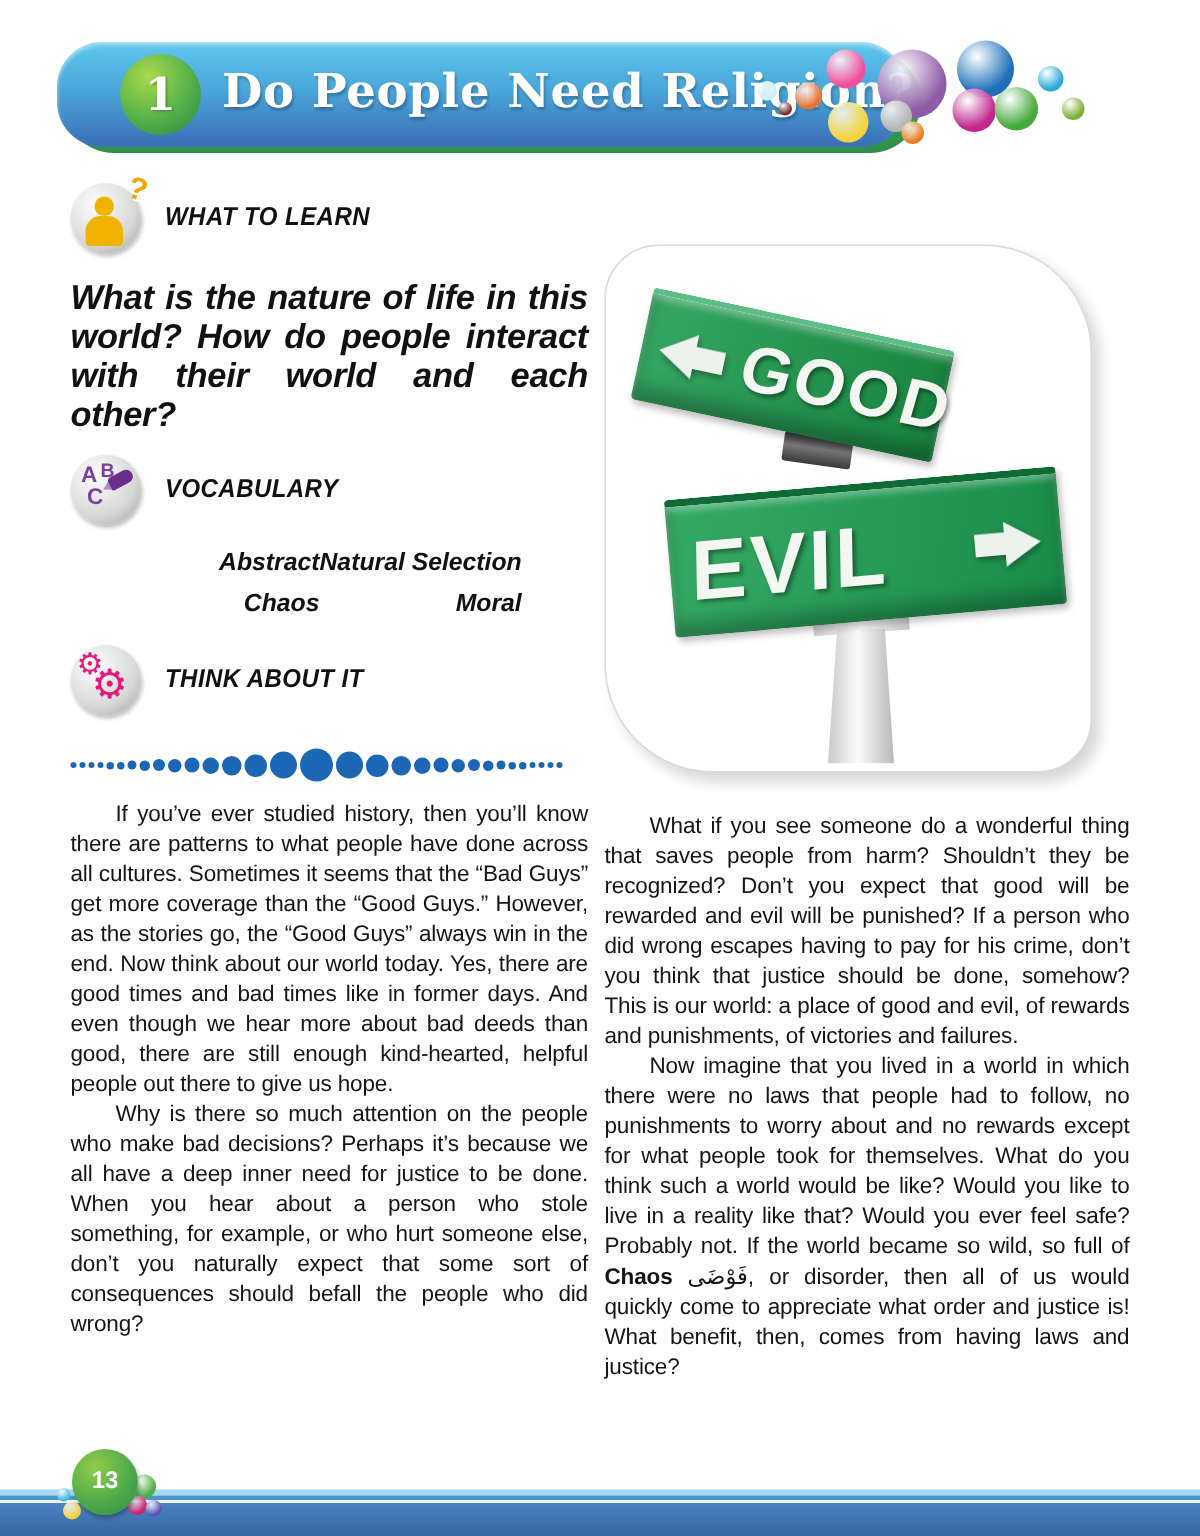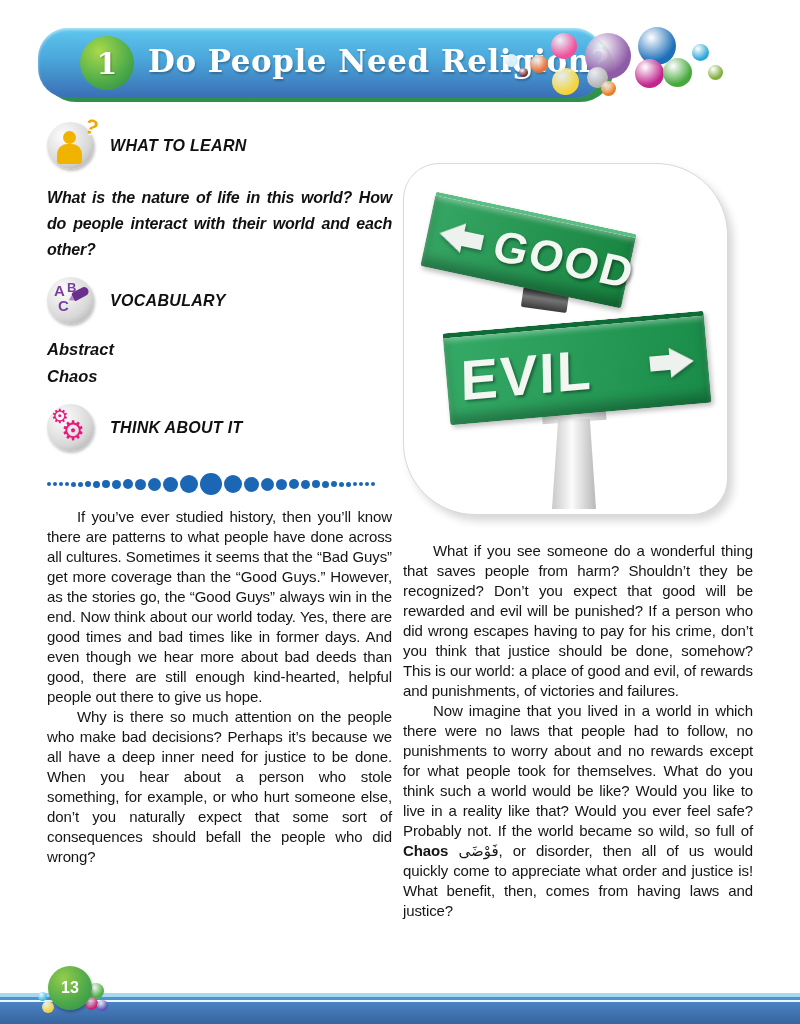--- a/index.html
+++ b/index.html
@@ -45,25 +45,25 @@
   .abc-pen { position:absolute; left:25px; top:12px; width:17px; height:9px; background:#6a2f8d;
     border-radius:4px 6px 6px 2px; transform:rotate(-28deg); }
   .abc-pen::after { content:""; position:absolute; left:-5px; top:2px; width:0; height:0;
     border-top:3px solid transparent; border-bottom:3px solid transparent; border-right:5px solid #b188c7; }
 
   
   .gear { position:absolute; color:#e8197d; font-family:"DejaVu Sans", sans-serif; line-height:1; }
   .gear-1 { left:4px; top:2px; font-size:20px; }
   .gear-2 { left:14px; top:13px; font-size:27px; }
 
-  .lead-text { margin:16px 0 14px 0; font-weight:bold; font-style:italic; font-size:16px;
+  .lead-text { margin:16px 0 14px 0; font-weight:bold; font-style:italic; font-size:23px;
     line-height:26px; color:#111; text-align:justify; letter-spacing:-.2px; }
 
   .vocab-cols { display:flex; margin:12px 0 14px 0; }
-  .vocab-col { display:flex; flex-direction:column; }
+  .vocab-col { display:flex; flex-direction:column;align-items:flex-end; }
   .vocab-col-1 { width:166px; }
   .vocab-term { font-weight:bold; font-style:italic; font-size:16.5px; line-height:27px; color:#111; }
 
   .dotted-divider { display:flex; align-items:center; gap:2px; margin:20px 0 10px 0; height:26px; }
   .dot { border-radius:50%; flex:0 0 auto; }
 
   .article-heading { font-size:23px; font-weight:bold; letter-spacing:-.2px; margin:6px 0 14px 0; }
   .article-heading .hp { margin-right:14px; }
 
   .body-par { font-size:15px; line-height:20px; color:#151515; text-align:justify;
@@ -149,20 +149,24 @@
         <span class="abc-c">C</span>
         <span class="abc-pen"></span>
       </span>
       <span class="section-label">VOCABULARY</span>
     </div>
     <div class="vocab-cols">
       <div class="vocab-col vocab-col-1">
         <span class="vocab-term">Abstract</span>
         <span class="vocab-term">Chaos</span>
       </div>
+      <div class="vocab-col">
+        <span class="vocab-term">Natural Selection</span>
+        <span class="vocab-term">Moral</span>
+      </div>
     </div>
 
     <div class="section-row">
       <span class="badge-circle">
         <span class="gear gear-1">⚙</span>
         <span class="gear gear-2">⚙</span>
       </span>
       <span class="section-label">THINK ABOUT IT</span>
     </div>
 

